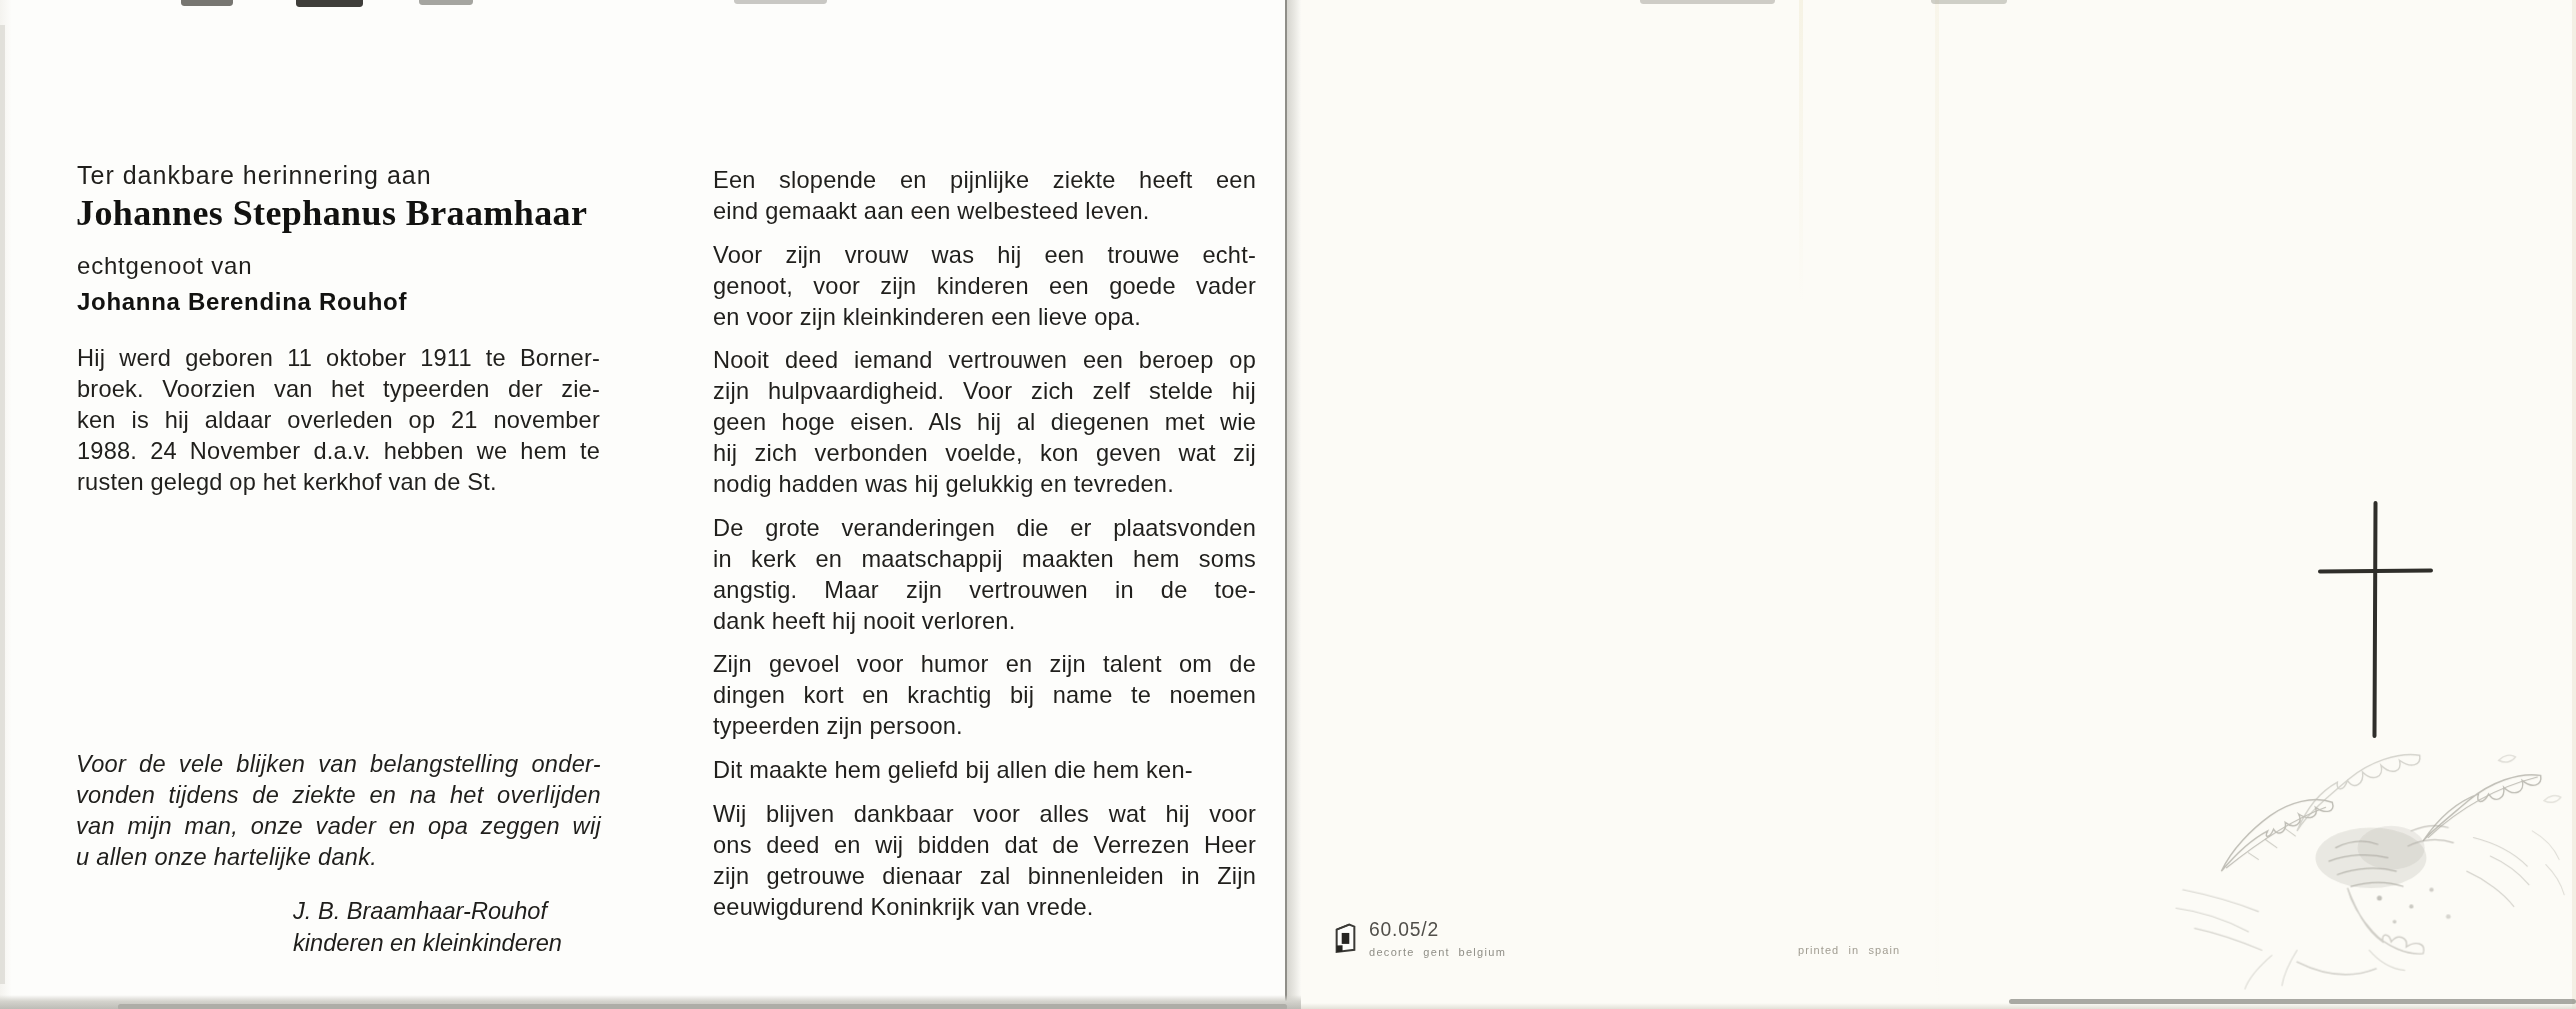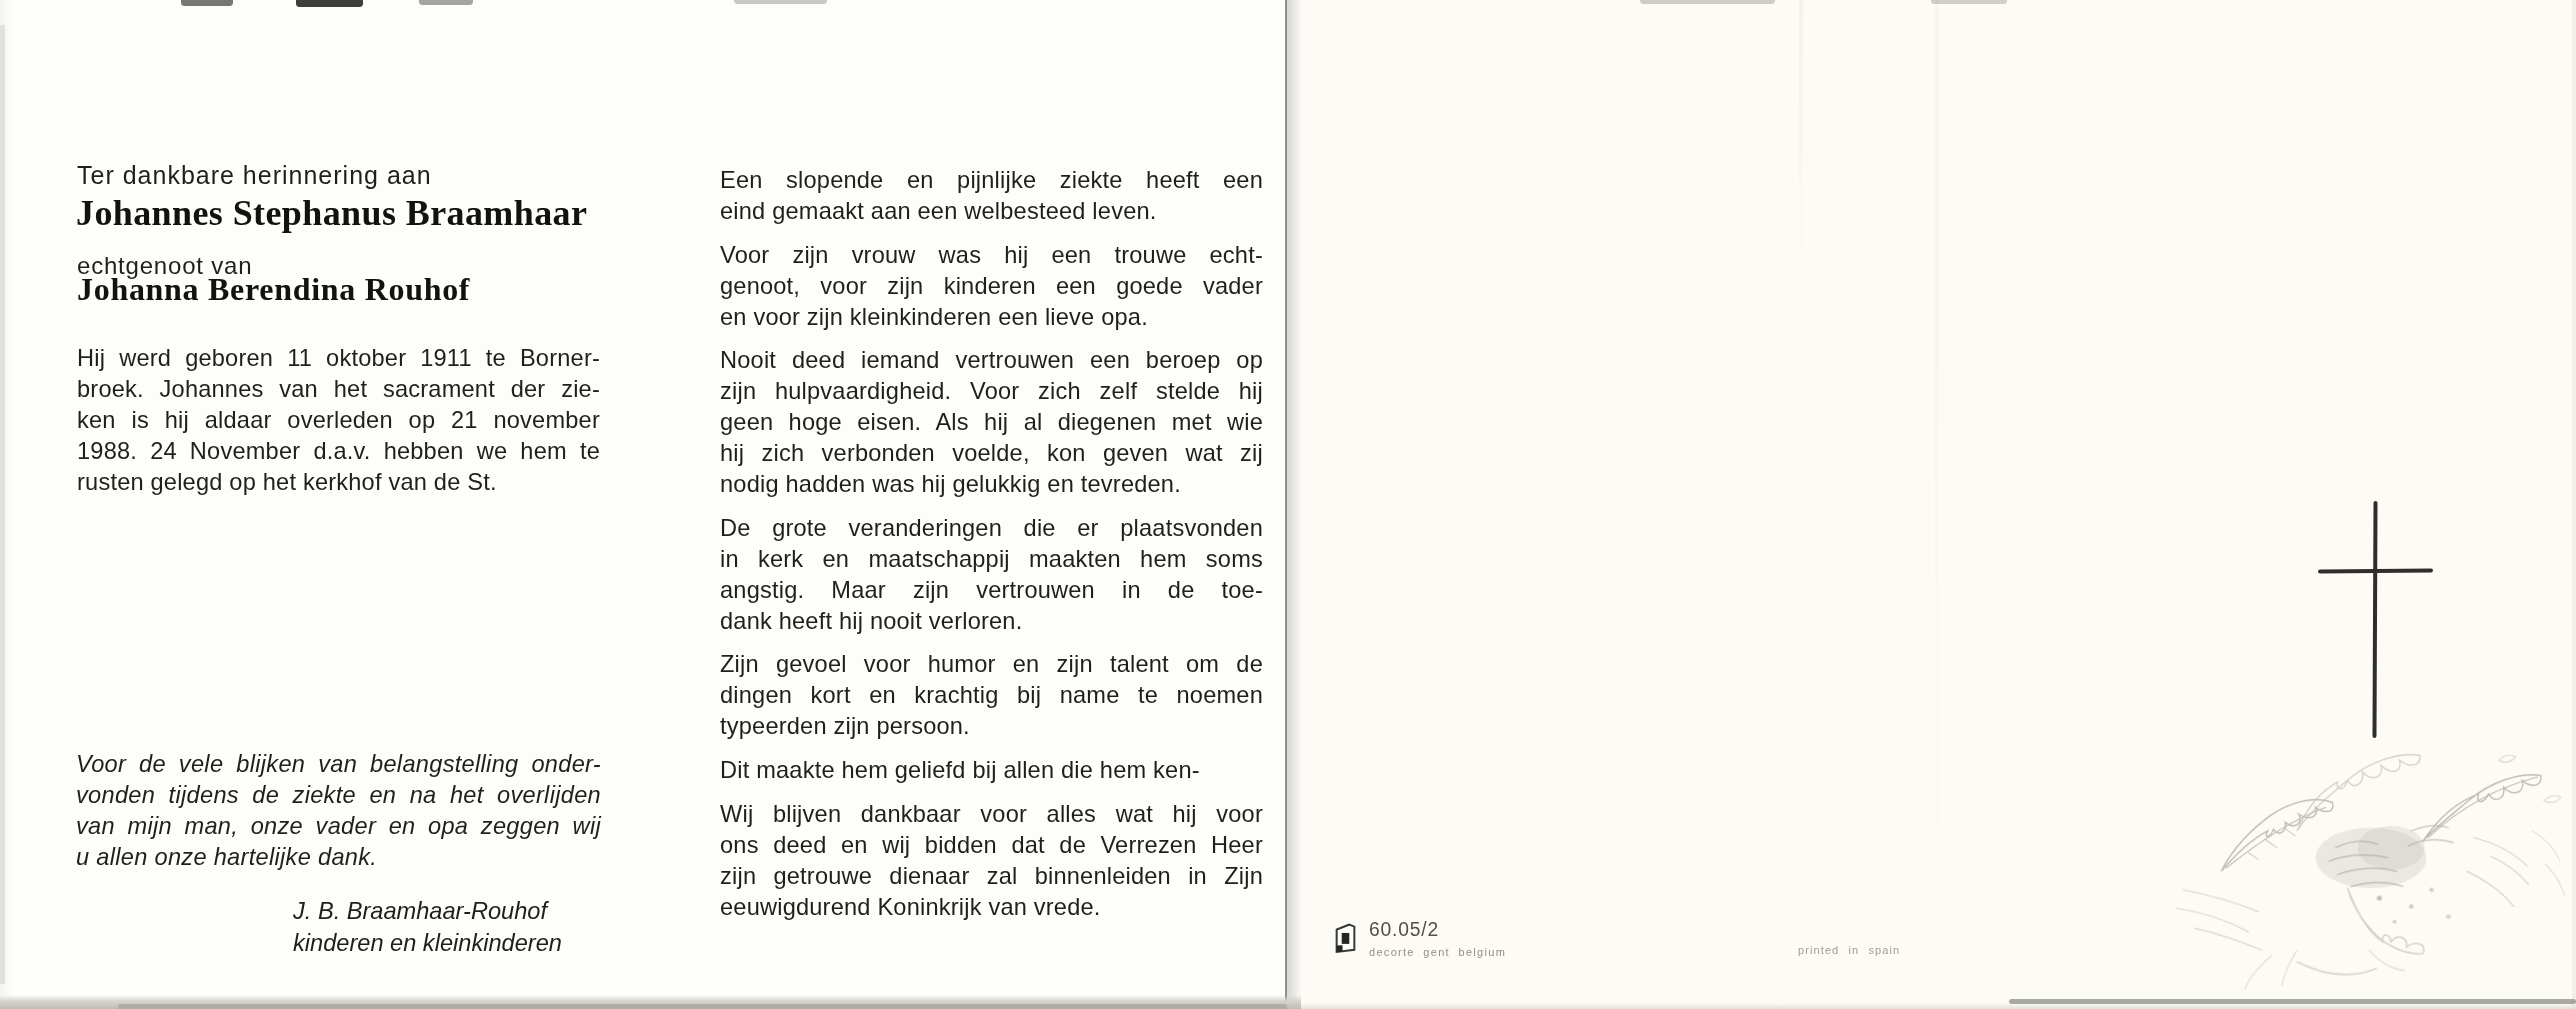--- a/index.html
+++ b/index.html
@@ -32,28 +32,28 @@
   .para .line:last-child { text-align-last:left; }
   .para { margin:0 0 12.6px 0; }
   .para:last-child { margin-bottom:0; }
 
   .body-text { font-size:23.6px; line-height:31px; letter-spacing:0.2px; color:#201f1c; }
 
   .intro-line   { position:absolute; left:77px;  top:160px; width:530px; font-size:25px; letter-spacing:1px; }
   .deceased     { position:absolute; left:76px;  top:192px; width:538px;
                   font-family:"Liberation Serif", serif; font-weight:bold; font-size:36px; letter-spacing:0.4px; color:#121210; white-space:nowrap; }
   .relation     { position:absolute; left:77px;  top:250px; width:530px; font-size:24px; letter-spacing:0.8px; }
-  .spouse       { position:absolute; left:77px;  top:271px; width:538px;
-                  font-family:Liberation Serif, serif; font-weight:bold; font-size:32px; letter-spacing:0.7px; color:#121210; white-space:nowrap; }
+  .spouse       { position:absolute; left:77px;  top:288px; width:538px;
+                  font-family:Liberation Sans, sans-serif; font-weight:bold; font-size:24px; letter-spacing:0.7px; color:#121210; white-space:nowrap; }
   .bio          { position:absolute; left:77px;  top:343px; width:523px; }
   .thanks       { position:absolute; left:76px;  top:749px; width:525px; font-style:italic; }
   .thanks .line { letter-spacing:0.3px; }
   .signature    { position:absolute; left:293px; top:895px; width:320px; font-style:italic; font-size:23.6px; line-height:32px; }
 
-  .col2         { position:absolute; left:713px; top:165px; width:543px;margin-left:7px; }
+  .col2         { position:absolute; left:713px; top:165px; width:543px; }
 
   
   .publisher { position:absolute; left:1334px; top:919px; }
   .pub-icon  { position:absolute; left:0; top:3.4px; width:23px; height:32px; }
   .pub-code  { position:absolute; left:35px; top:0; font-size:19.3px; color:#514f4a; letter-spacing:0.8px; white-space:nowrap; }
   .pub-name  { position:absolute; left:35px; top:27px; font-size:11px; color:#8f8e86; letter-spacing:1.3px; word-spacing:4.2px; white-space:nowrap; }
   .printed-note { position:absolute; left:1798px; top:944px; font-size:11px; color:#a19d92; letter-spacing:1.1px; word-spacing:5px; white-space:nowrap; }
 
   
   .cross-v { position:absolute; left:2373px; top:501px; width:4.2px; height:237px; background:#2f2e2a; border-radius:2.5px; transform:rotate(.25deg); }
@@ -93,21 +93,21 @@
   <div class="crease c2"></div>
 
   <div class="intro-line body-text">Ter dankbare herinnering aan</div>
   <div class="deceased">Johannes Stephanus Braamhaar</div>
   <div class="relation body-text">echtgenoot van</div>
   <div class="spouse">Johanna Berendina Rouhof</div>
 
   <div class="bio body-text col">
       <div class="para">
         <div class="line">Hij werd geboren 11 oktober 1911 te Borner-</div>
-        <div class="line">broek. Johannes van het sacrament der zie-</div>
+        <div class="line">broek. Voorzien van het typeerden der zie-</div>
         <div class="line">ken is hij aldaar overleden op 21 november</div>
         <div class="line">1988. 24 November d.a.v. hebben we hem te</div>
         <div class="line">rusten gelegd op het kerkhof van de St.</div>
       </div>
     </div>
 
   <div class="thanks body-text col">
       <div class="para">
         <div class="line">Voor de vele blijken van belangstelling onder-</div>
         <div class="line">vonden tijdens de ziekte en na het overlijden</div>

